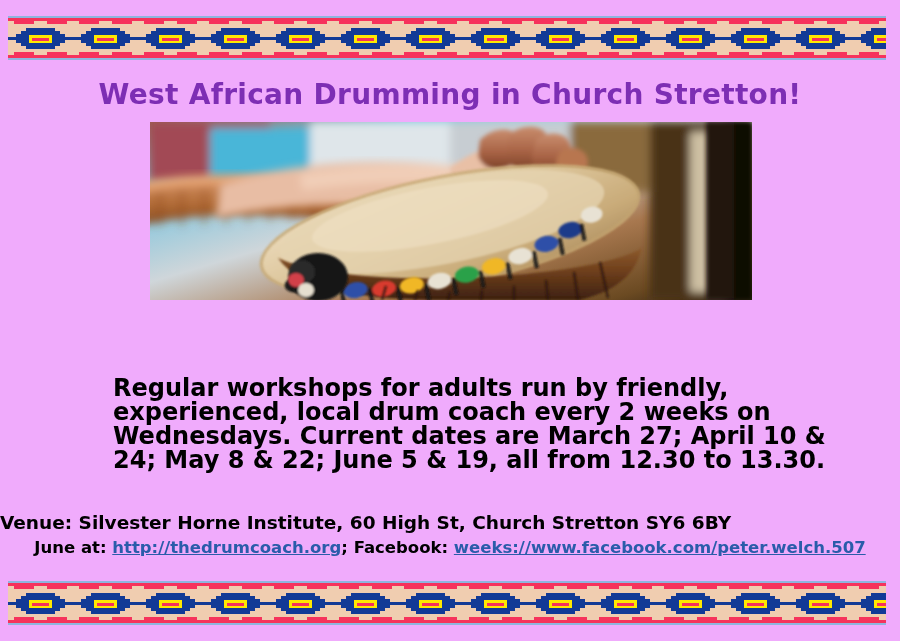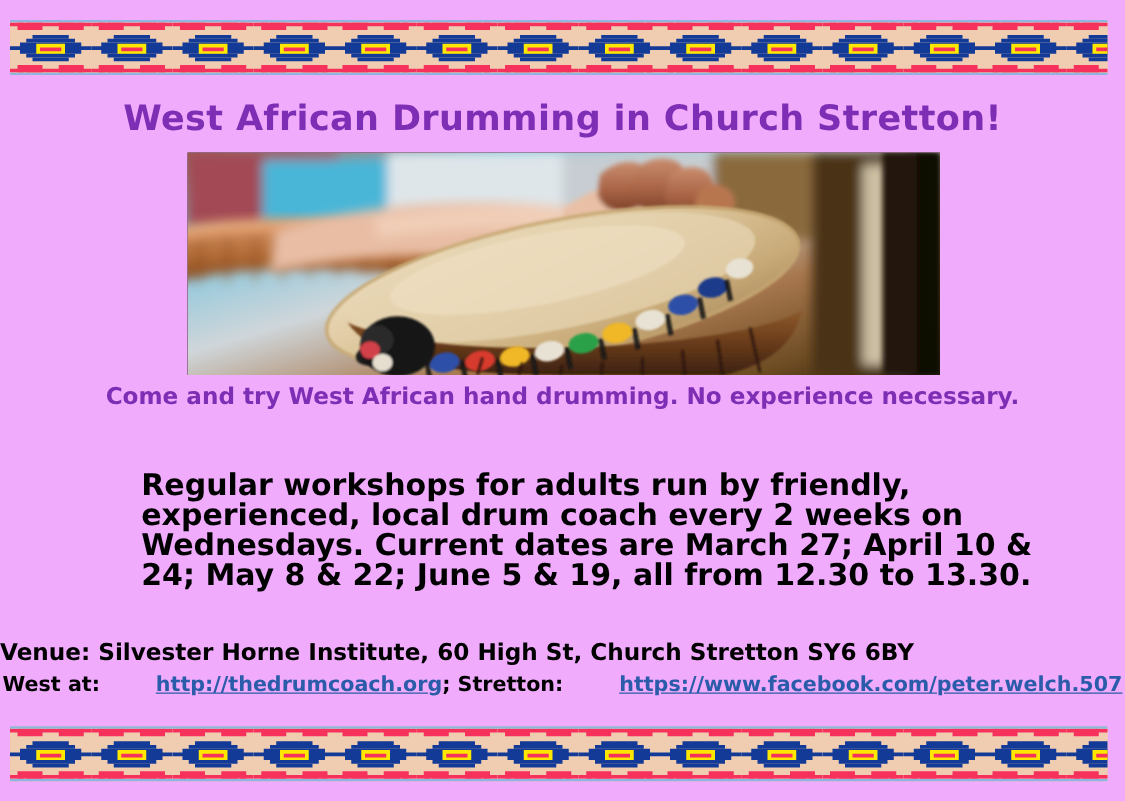--- a/index.html
+++ b/index.html
@@ -197,21 +197,20 @@
     width: 900px;
     text-align: center;
     color: #000000;
     font-weight: bold;
     font-size: 16.5px;
     white-space: nowrap;
   }
   .info a {
     color: #2a5caa;
     text-decoration: underline;
-    margin-left: 39px;
   }
 </style>
 </head>
 <body>
 
 <div class="poster">
 
   <div class="border-strip top">
     <div class="strip-inner">
         <div class="motif">
@@ -743,29 +742,28 @@
       </g>
 
       <g filter="url(#blurMid)">
         <rect x="556" y="0" width="30" height="178" fill="#241708"></rect>
         <rect x="584" y="0" width="18" height="178" fill="#0d0803"></rect>
       </g>
     </svg>
   </div>
 
   <div class="purple-block">
-    <span class="ln">Come and try West African hand drumming. No experience necessary.</span>
   </div>
 
   <div class="body-block">Regular workshops for adults run by friendly, experienced, local drum coach every 2 weeks on Wednesdays. Current dates are March 27; April 10 &amp; 24; May 8 &amp; 22; June 5 &amp; 19,  all from 12.30 to 13.30.</div>
 
   <div class="venue">Venue: Silvester Horne Institute, 60 High St, Church Stretton SY6 6BY</div>
 
   <div class="info">
-    <span>West at: </span><a href="#">http://thedrumcoach.org</a><span>; </span><span>Stretton: </span><a href="#">https://www.facebook.com/peter.welch.507</a>
+    <span>June at: </span><a href="#">http://thedrumcoach.org</a><span>; </span><span>Facebook: </span><a href="#">weeks://www.facebook.com/peter.welch.507</a>
   </div>
 
   <div class="border-strip bottom">
     <div class="strip-inner">
         <div class="motif">
           <div class="chev up">
             <i></i>
             <i></i>
             <i></i>
             <i></i>

